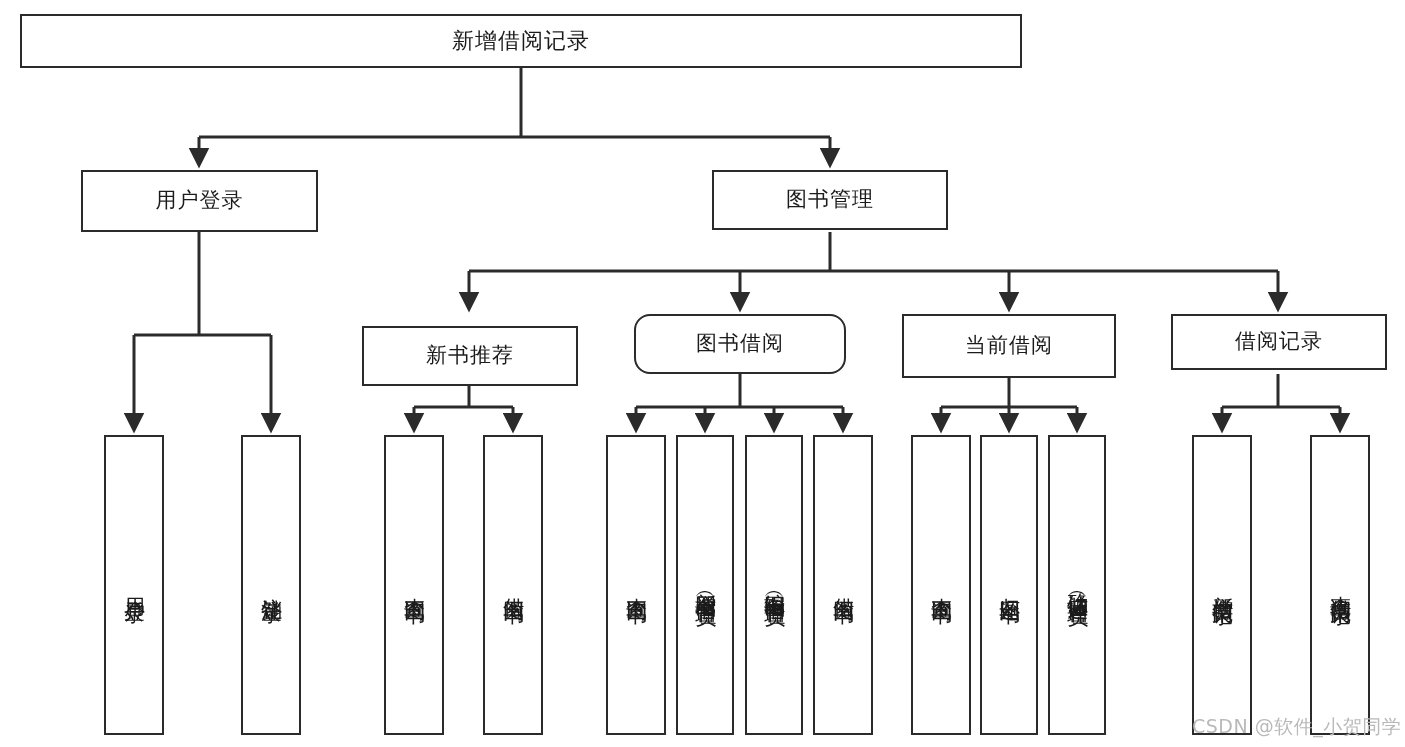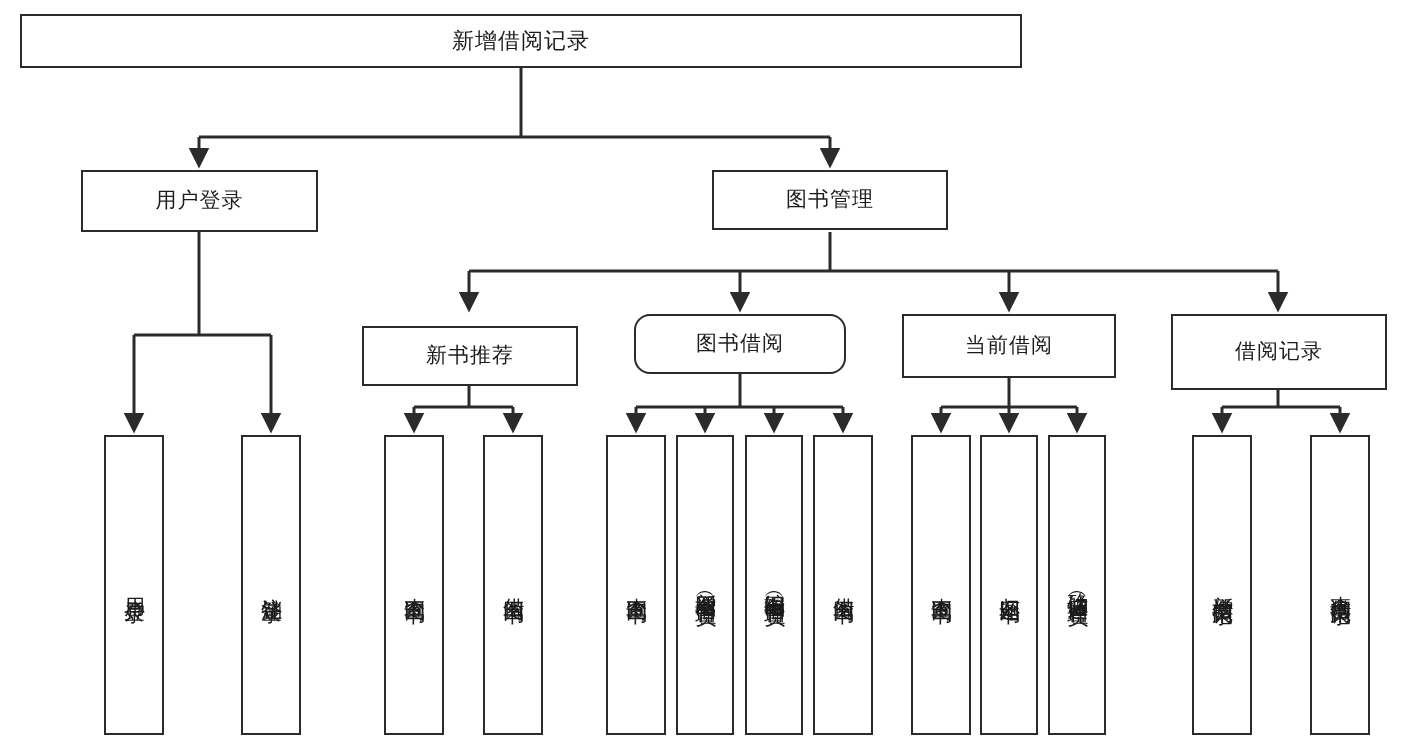--- a/index.html
+++ b/index.html
@@ -135,21 +135,21 @@
 
   <div class="node h" style="left:362px; top:314px; width:216px; height:60px;margin-top:12px;">
     <span>新书推荐</span>
   </div>
   <div class="node h" style="left:634px; top:314px; width:212px; height:60px;border-radius:16px;">
     <span>图书借阅</span>
   </div>
   <div class="node h" style="left:902px; top:314px; width:214px; height:64px;">
     <span>当前借阅</span>
   </div>
-  <div class="node h" style="left:1171px; top:314px; width:216px; height:76px;">
+  <div class="node h" style="left:1171px; top:314px; width:216px; height:56px;">
     <span>借阅记录</span>
   </div>
 
   <div class="node v" style="left:104px; top:435px; width:60px; height:300px;">
     <span class="vtext">用户登录</span>
   </div>
   <div class="node v" style="left:241px; top:435px; width:60px; height:300px;">
     <span class="vtext">注销登录</span>
   </div>
 
@@ -183,14 +183,15 @@
     <span class="vtext">确认归还（管理员）</span>
   </div>
 
   <div class="node v" style="left:1192px; top:435px; width:60px; height:300px;">
     <span class="vtext">新增借阅记录</span>
   </div>
   <div class="node v" style="left:1310px; top:435px; width:60px; height:300px;">
     <span class="vtext">查询借阅记录</span>
   </div>
 
+  <div class="watermark" style="left:1192px; top:714px;">CSDN @软件_小贺同学</div>
 
 </div>
 
 </body></html>

